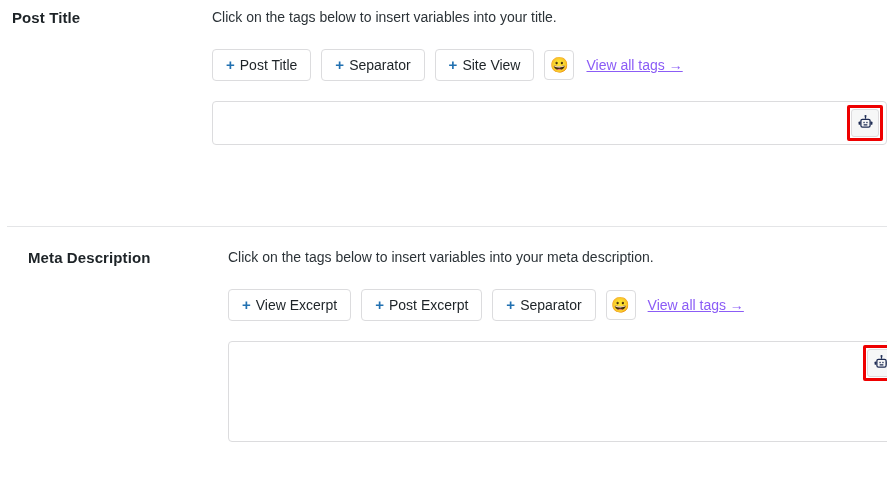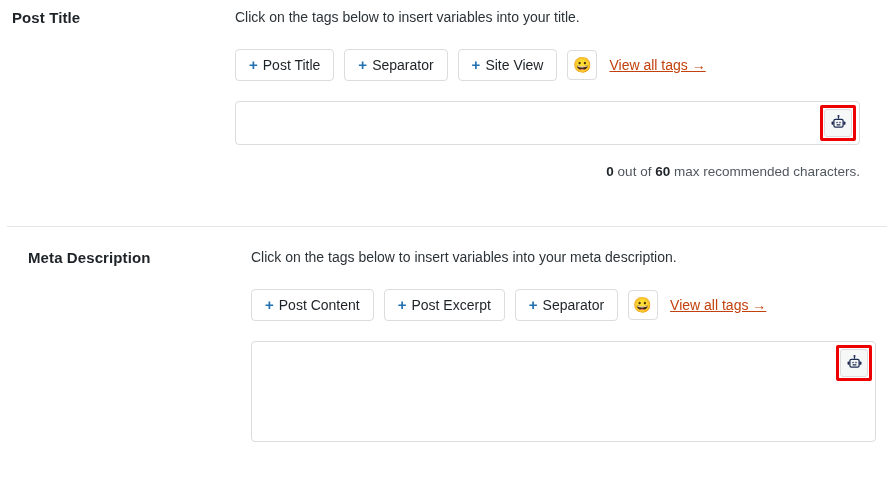--- a/index.html
+++ b/index.html
@@ -34,23 +34,21 @@
     font-size: 15px;
     font-weight: 700;
     color: #1d2327;
     letter-spacing: 0.1px;
     margin: 0;
     line-height: 1.35;
   }
 
   .section-body {
     flex: 1 1 auto;
-    padding-right: 27px;
-    box-sizing: border-box;
-    margin-left: 23px;
+    box-sizing: border-box;
   }
 
   .instruction {
     font-size: 14px;
     color: #2c3338;
     line-height: 1.4;
     margin: 0;
   }
 
   .tag-row {
@@ -96,21 +94,21 @@
     cursor: pointer;
     box-sizing: border-box;
     padding: 0;
   }
   .emoji-button .glyph {
     font-size: 15px;
     line-height: 1;
   }
 
   .view-all-link {
-    color: #c2410c;
+    color: #8b5cf6;
     font-size: 14px;
     text-decoration: underline;
     cursor: pointer;
     white-space: nowrap;
     margin-left: 2px;
   }
 
   .field-wrap {
     position: relative;
     margin-top: 20px;
@@ -234,39 +232,36 @@
           <rect x="9.2" y="14.6" width="5.6" height="1.5" rx="0.6" fill="#1d2b53"></rect>
           <rect x="11.1" y="3.4" width="1.8" height="3.4" rx="0.8" fill="#1d2b53"></rect>
           <circle cx="12" cy="2.9" r="1.5" fill="#1d2b53"></circle>
           <rect x="2.2" y="10.6" width="2.6" height="4.6" rx="1.2" fill="#1d2b53"></rect>
           <rect x="19.2" y="10.6" width="2.6" height="4.6" rx="1.2" fill="#1d2b53"></rect>
         </svg>
       </button>
       <div class="ai-highlight" style="right:4px; top:4px; width:36px; height:36px;"></div>
     </div>
 
-    <div class="char-counter">
-      <b>0</b><span> out of </span><b>60</b><span> max recommended characters.</span>
-    </div>
   </div>
 </div>
 
 <div class="divider" id="divider-1"></div>
 
 <div class="section" id="section-meta-description">
   <div class="section-label-col">
     <h2 class="section-title">Meta Description</h2>
   </div>
   <div class="section-body">
     <p class="instruction">Click on the tags below to insert variables into your meta description.</p>
 
     <div class="tag-row">
       <button class="tag-button">
         <span class="plus">+</span>
-        <span>Post Content</span>
+        <span>View Excerpt</span>
       </button>
       <button class="tag-button">
         <span class="plus">+</span>
         <span>Post Excerpt</span>
       </button>
       <button class="tag-button">
         <span class="plus">+</span>
         <span>Separator</span>
       </button>
       <button class="emoji-button">

